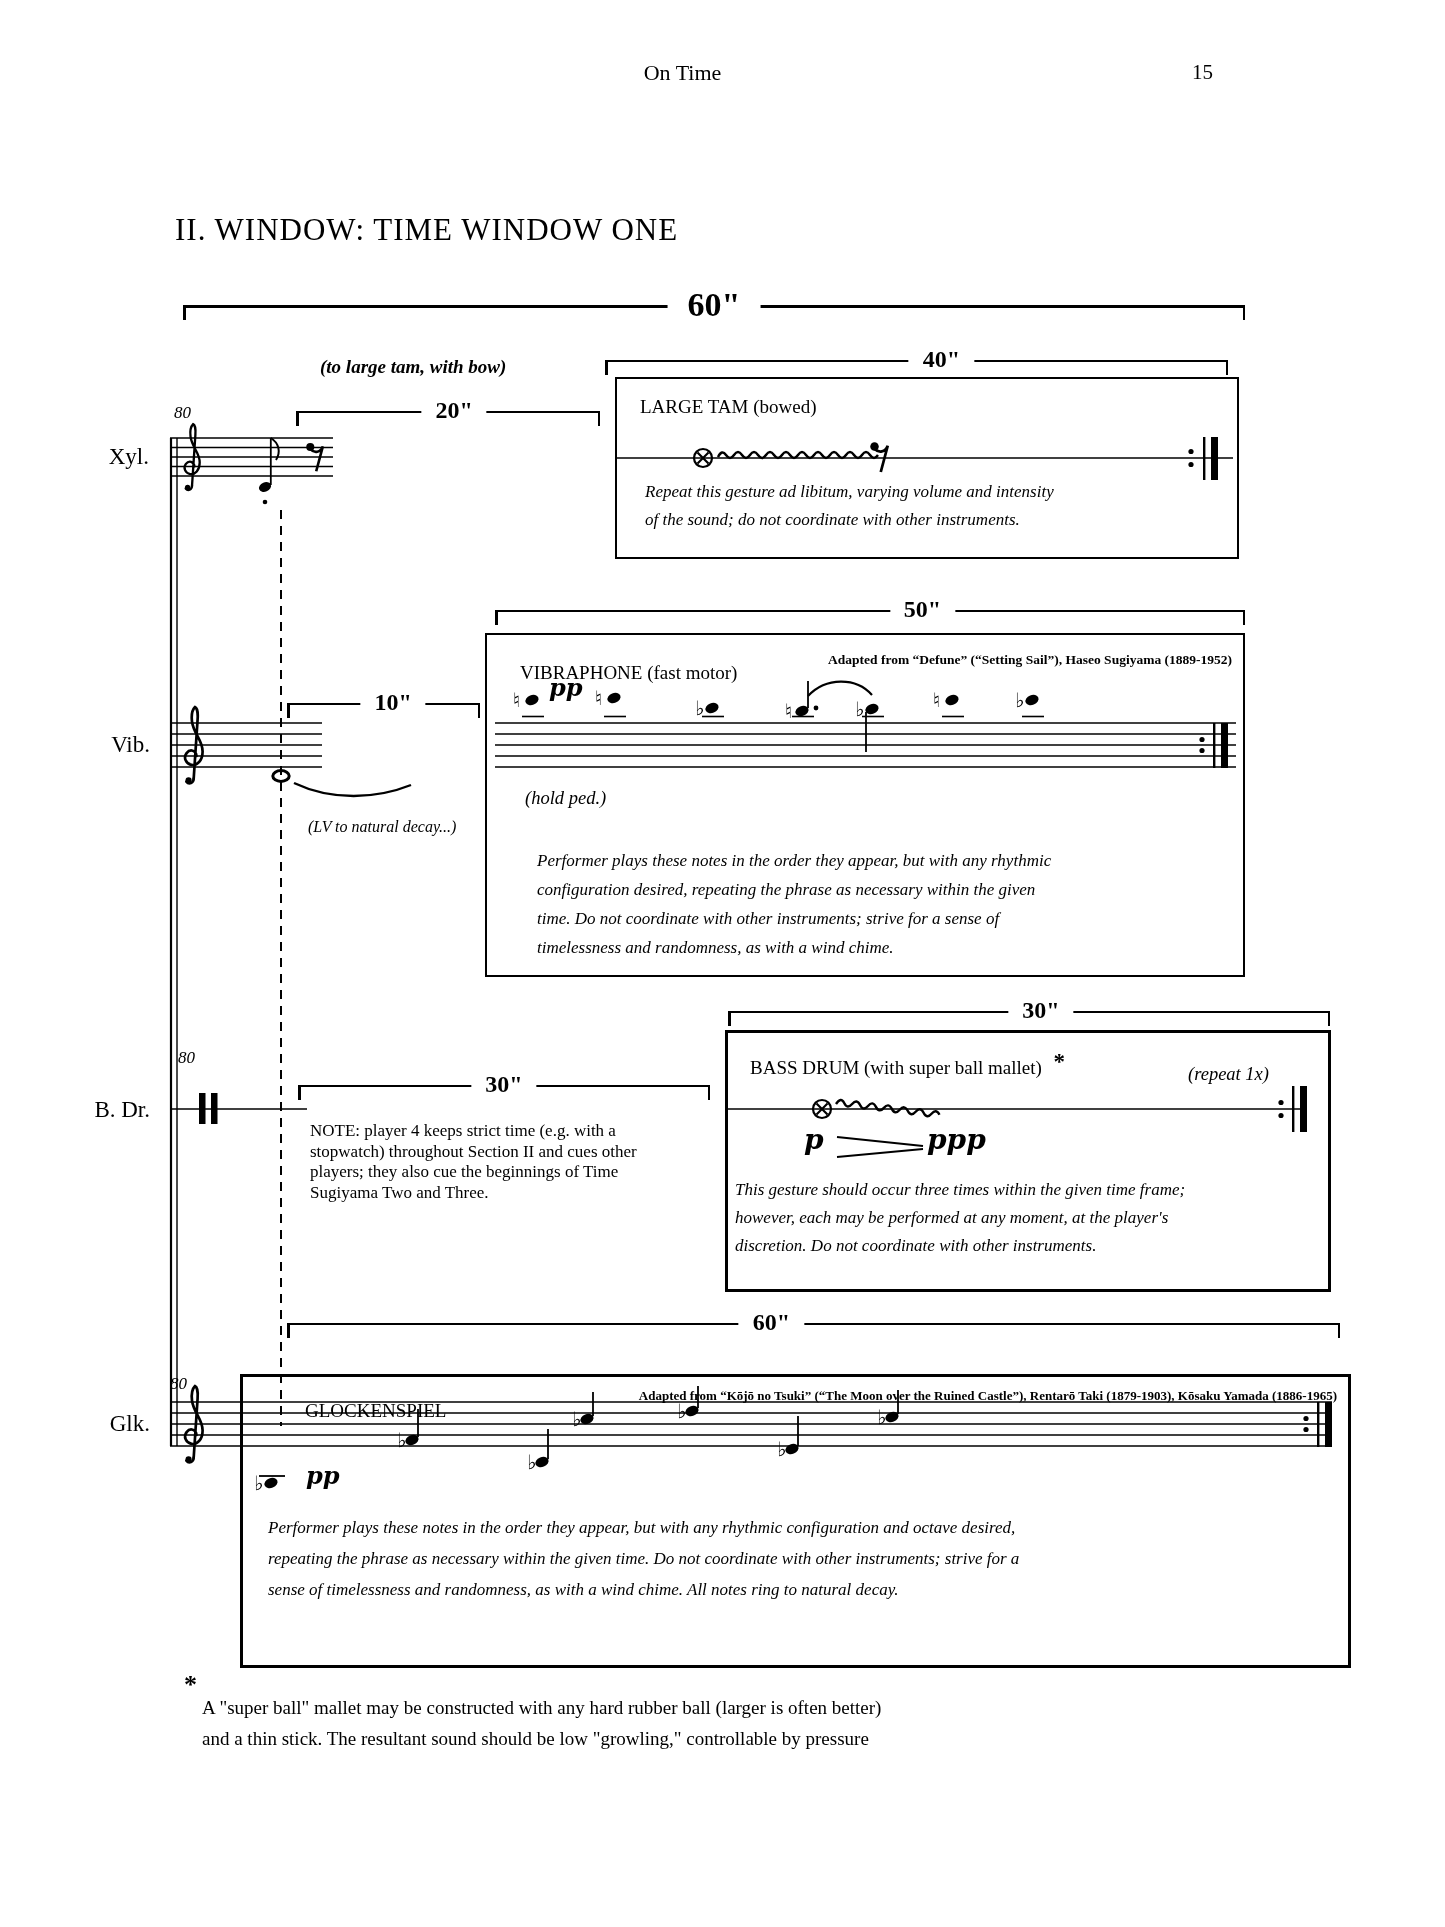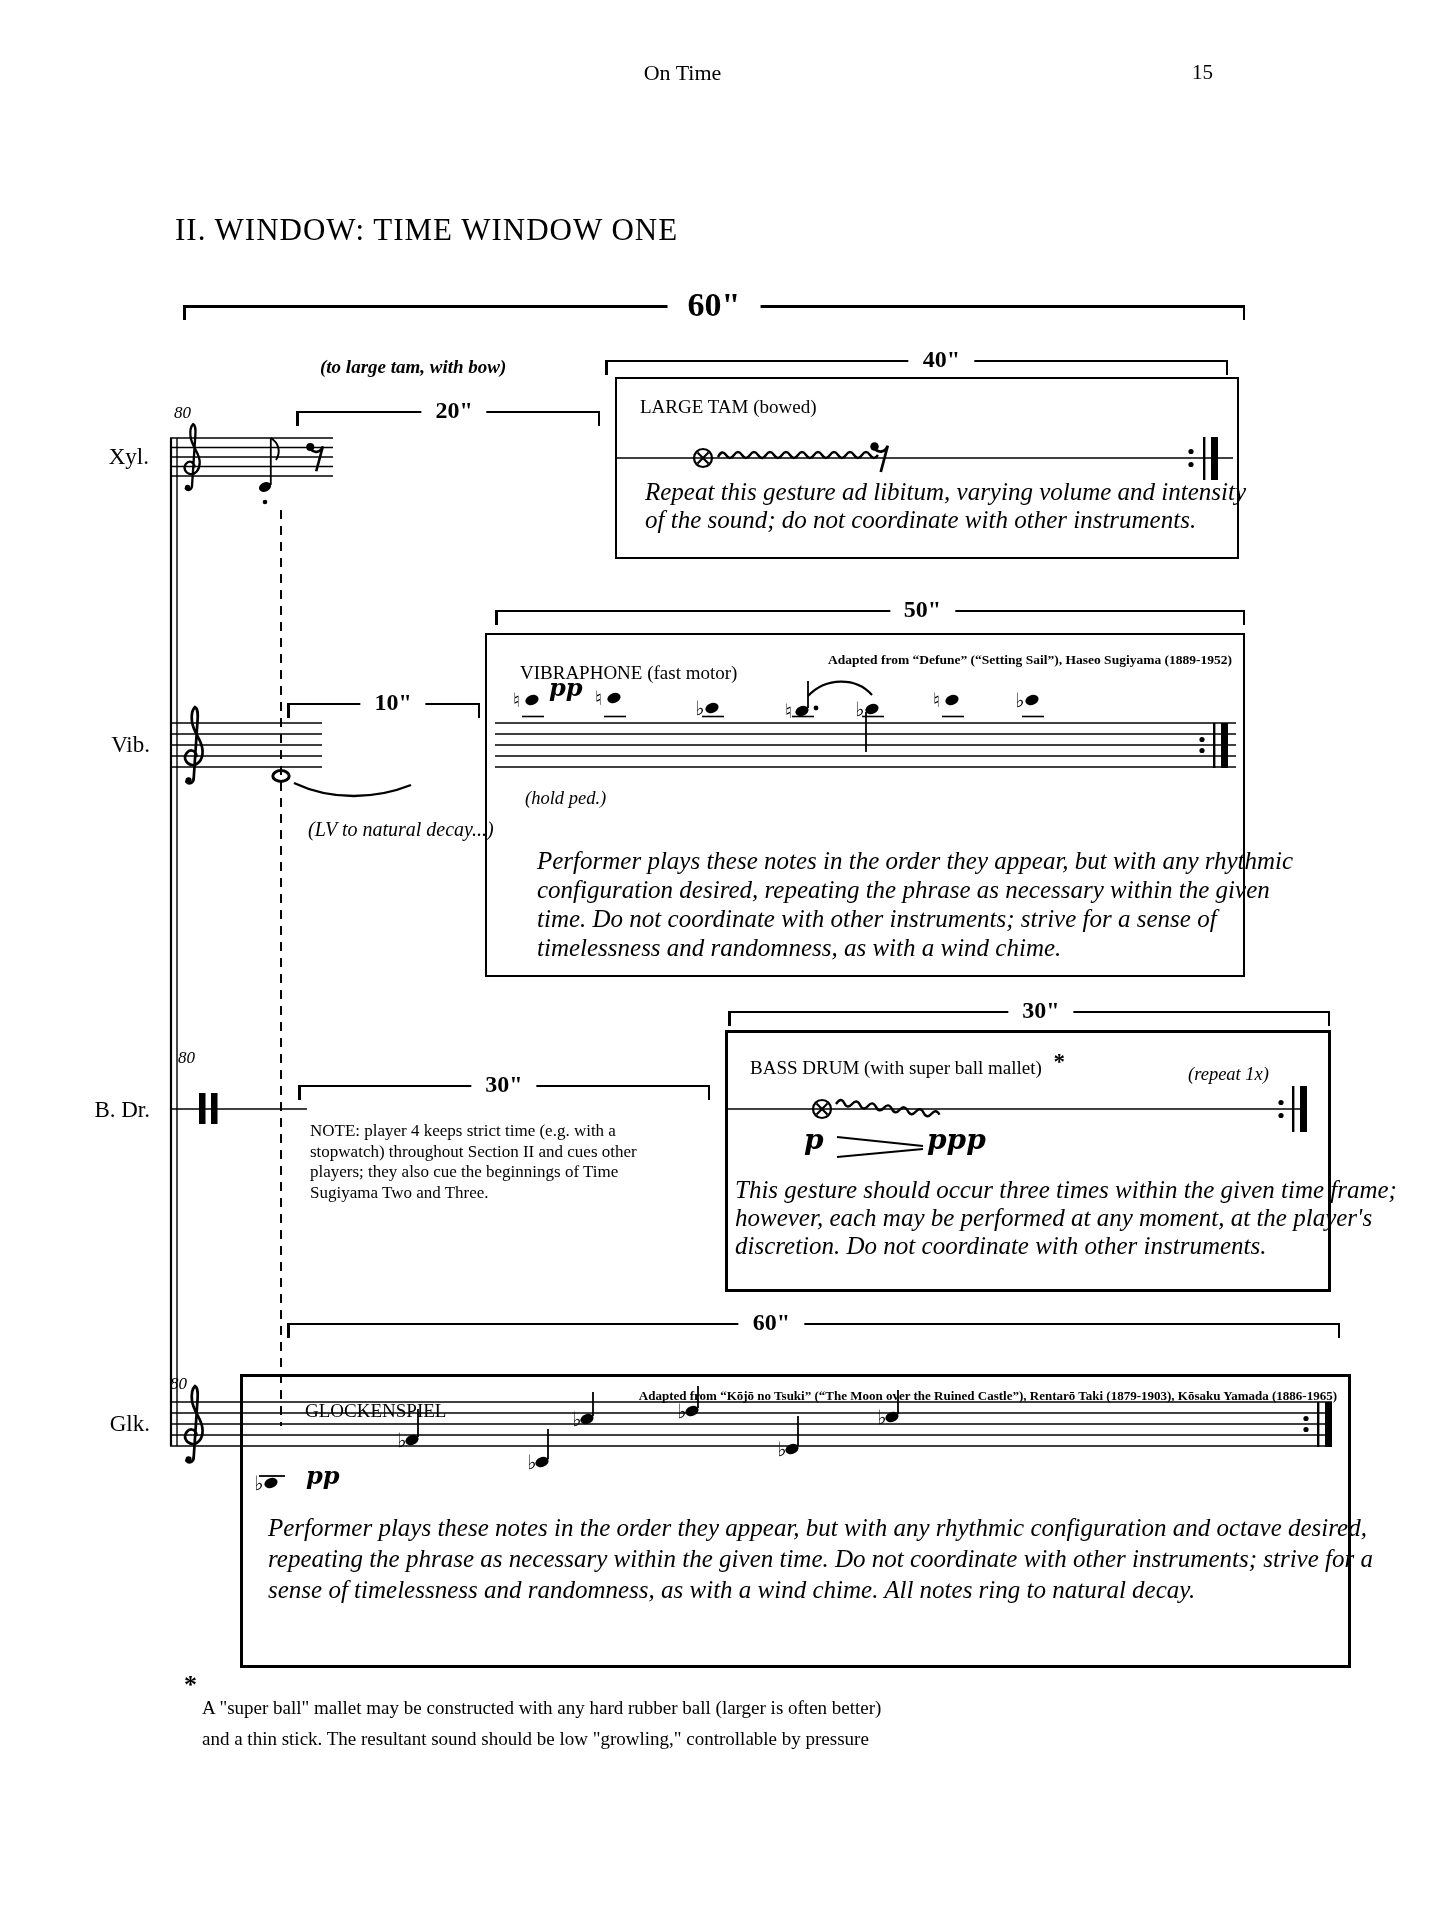--- a/index.html
+++ b/index.html
@@ -13,21 +13,21 @@
   .box{position:absolute;border:2.5px solid #000;background:transparent;}
   .box.thick{border-width:3px;}
   .bracket{position:absolute;background:#000;}
   .tick{position:absolute;top:0;width:2.5px;height:15px;background:#000;}
   .tl{left:0;}.tr{right:0;}
   .blabel{position:absolute;top:-14px;transform:translateX(-50%);background:#fff;
           padding:0 14px;font-weight:bold;font-size:24px;line-height:1.15;
           font-family:"Liberation Serif",serif;white-space:nowrap;}
   .dyn{font-family:"DejaVu Serif",serif;font-style:italic;font-weight:bold;
        font-size:24px;line-height:1;}
-  .instr{font-size:25px;font-style:italic;line-height:29px;white-space:nowrap;}
+  .instr{font-size:17px;font-style:italic;line-height:29px;white-space:nowrap;}
   .title-sm{font-size:19px;white-space:nowrap;}
   .attr{font-size:13.5px;font-weight:bold;white-space:nowrap;}
   .tempo{font-size:17px;font-style:italic;}
   .instlabel{width:95px;text-align:right;font-size:23px;}
   svg text{font-family:"DejaVu Sans",sans-serif;}
 </style>
 </head>
 <body>
 
 <div class="page">
@@ -265,21 +265,21 @@
   <div class="abs tempo" style="left:174px;top:403px">80</div>
   <div class="abs ital bold" style="left:320px;top:356px;font-size:19px">(to large tam, with bow)</div>
 
   <div class="abs title-sm" style="left:640px;top:396px">LARGE TAM (bowed)</div>
   <div class="abs instr" style="left:645px;top:478px;line-height:28px">
     <div>Repeat this gesture ad libitum, varying volume and intensity</div>
     <div>of the sound; do not coordinate with other instruments.</div>
   </div>
 
   <div class="abs instlabel" style="left:55px;top:732px">Vib.</div>
-  <div class="abs ital" style="left:308px;top:818px;font-size:20px">(LV to natural decay...)</div>
+  <div class="abs ital" style="left:308px;top:818px;font-size:16px">(LV to natural decay...)</div>
   <div class="abs title-sm" style="left:520px;top:662px">VIBRAPHONE (fast motor)</div>
   <div class="abs attr rt" style="left:520px;top:652px;width:712px">Adapted from “Defune” (“Setting Sail”), Haseo Sugiyama (1889-1952)</div>
   <div class="abs dyn" style="left:549px;top:676px">pp</div>
   <div class="abs ital" style="left:525px;top:788px;font-size:18.5px">(hold ped.)</div>
   <div class="abs instr" style="left:537px;top:846px">
     <div>Performer plays these notes in the order they appear, but with any rhythmic</div>
     <div>configuration desired, repeating the phrase as necessary within the given</div>
     <div>time. Do not coordinate with other instruments; strive for a sense of</div>
     <div>timelessness and randomness, as with a wind chime.</div>
   </div>

